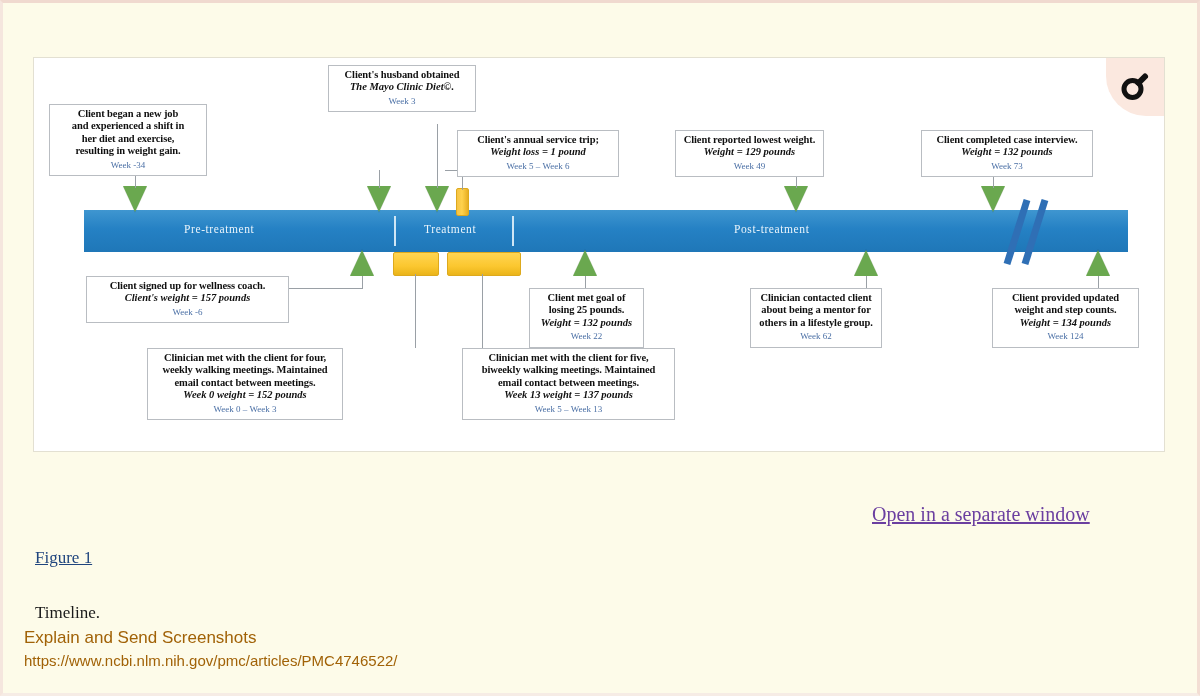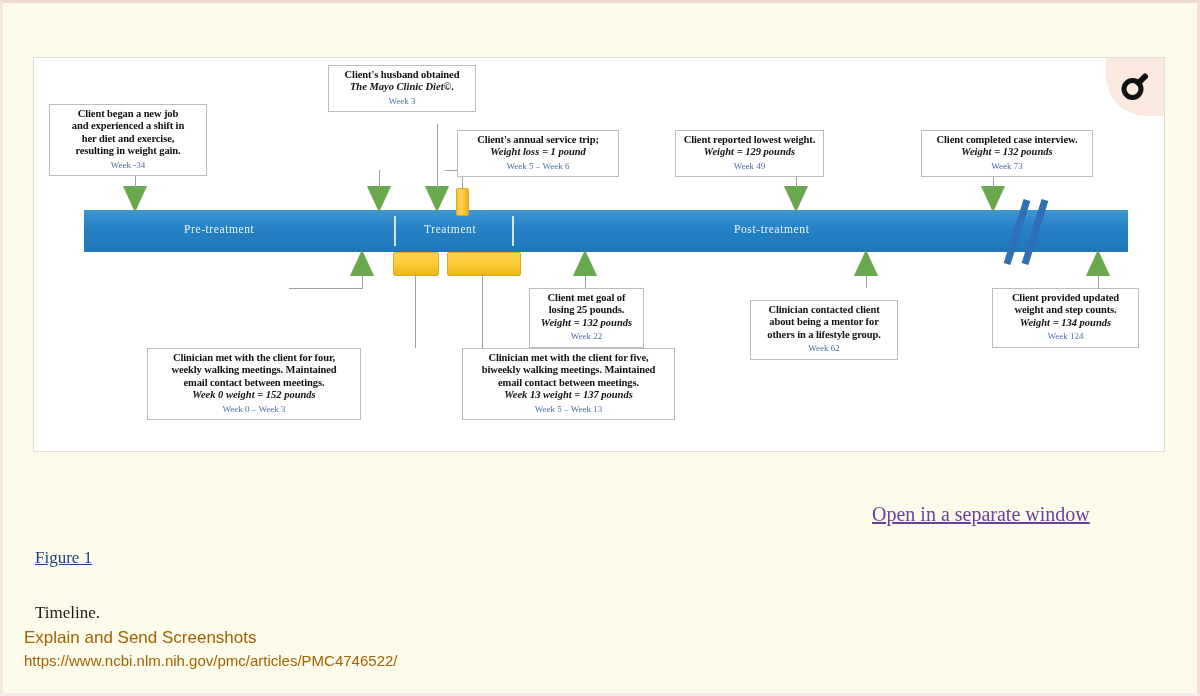--- a/index.html
+++ b/index.html
@@ -302,22 +302,27 @@
     <span class="c-sub">Weight = 129 pounds</span>
     <span class="c-week">Week 49</span>
   </div>
 
   <div class="callout" style="left:839px; top:72px; width:172px;margin-left:48px;">
     <span class="c-main">Client completed case interview.</span>
     <span class="c-sub">Weight = 132 pounds</span>
     <span class="c-week">Week 73</span>
   </div>
 
-
-  <div class="callout" style="left:113px; top:290px; width:214px;">
+  <div class="callout" style="left:52px; top:218px; width:203px;">
+    <span class="c-main">Client signed up for wellness coach.</span>
+    <span class="c-sub">Client's weight = 157 pounds</span>
+    <span class="c-week">Week -6</span>
+  </div>
+
+  <div class="callout" style="left:113px; top:290px; width:196px;">
     <span class="c-main">Clinician met with the client for four,</span>
     <span class="c-main">weekly walking meetings. Maintained</span>
     <span class="c-main">email contact between meetings.</span>
     <span class="c-sub">Week 0 weight = 152 pounds</span>
     <span class="c-week">Week 0 – Week 3</span>
   </div>
 
   <div class="callout" style="left:428px; top:290px; width:213px;">
     <span class="c-main">Clinician met with the client for five,</span>
     <span class="c-main">biweekly walking meetings. Maintained</span>
@@ -326,21 +331,21 @@
     <span class="c-week">Week 5 – Week 13</span>
   </div>
 
   <div class="callout" style="left:464px; top:230px; width:115px;margin-left:31px;">
     <span class="c-main">Client met goal of</span>
     <span class="c-main">losing 25 pounds.</span>
     <span class="c-sub">Weight = 132 pounds</span>
     <span class="c-week">Week 22</span>
   </div>
 
-  <div class="callout" style="left:716px; top:230px; width:148px;margin-top:12px;">
+  <div class="callout" style="left:716px; top:230px; width:132px;">
     <span class="c-main">Clinician contacted client</span>
     <span class="c-main">about being a mentor for</span>
     <span class="c-main">others in a lifestyle group.</span>
     <span class="c-week">Week 62</span>
   </div>
 
   <div class="callout" style="left:958px; top:230px; width:147px;">
     <span class="c-main">Client provided updated</span>
     <span class="c-main">weight and step counts.</span>
     <span class="c-sub">Weight = 134 pounds</span>

